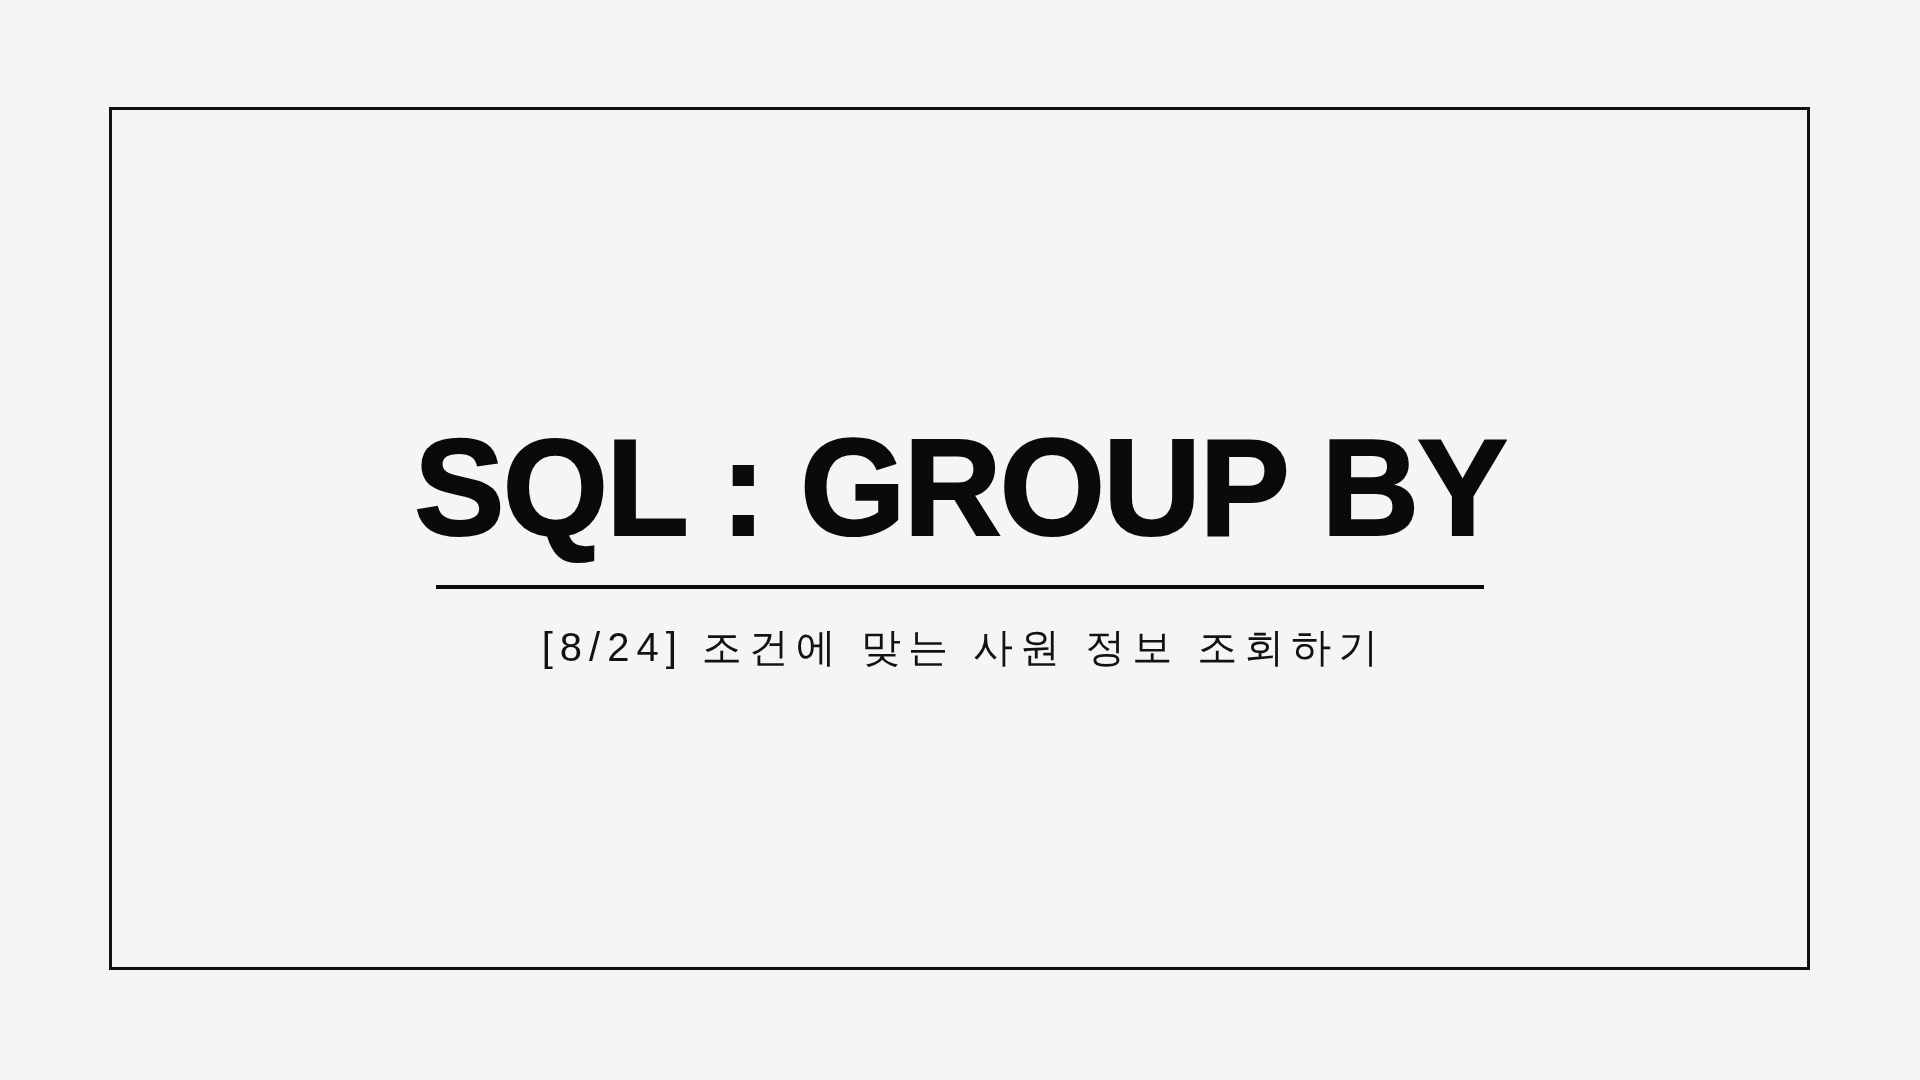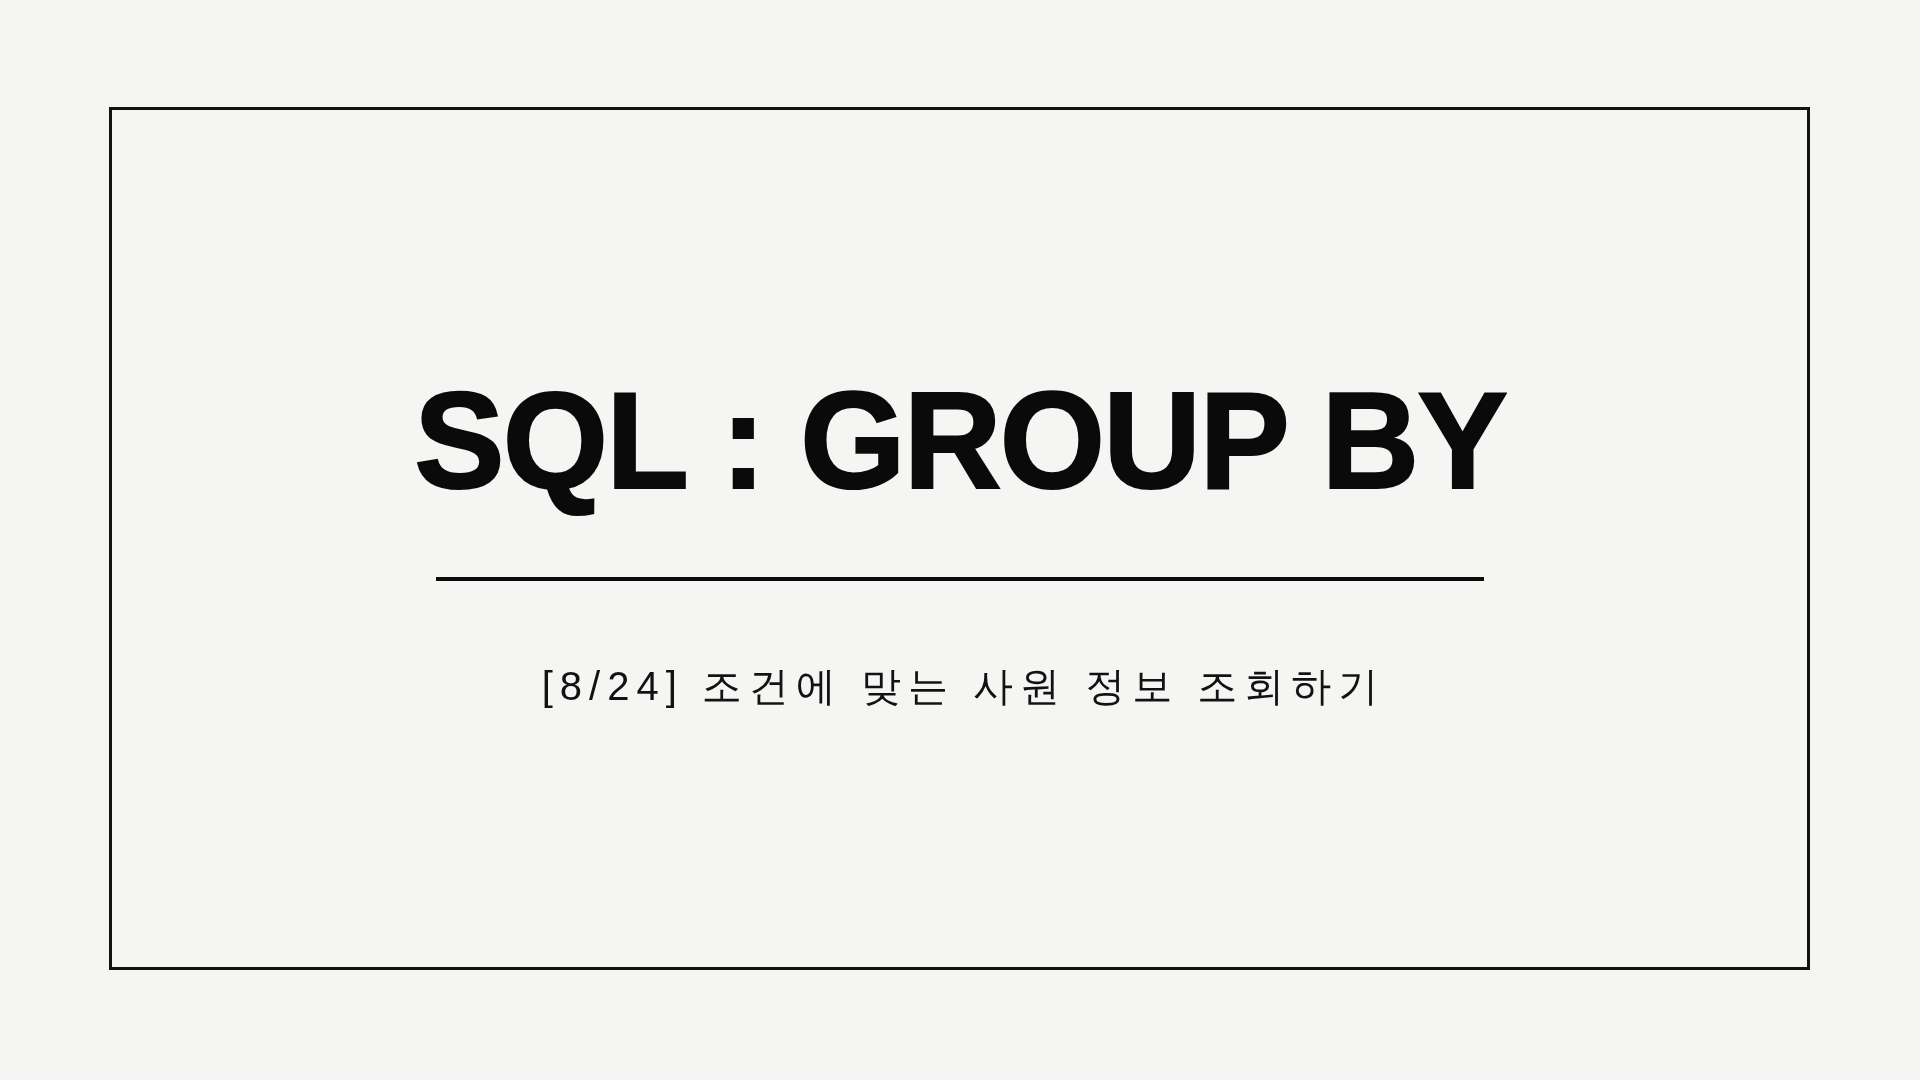--- a/index.html
+++ b/index.html
@@ -38,21 +38,20 @@
     position: absolute;
     left: 0;
     top: 0;
     width: 1920px;
     height: 1080px;
     display: flex;
     flex-direction: column;
     align-items: center;
     justify-content: center;
     pointer-events: none;
-    gap: 39px;
   }
 
   #slide-title {
     font-family: "Liberation Sans", "DejaVu Sans", sans-serif;
     font-weight: 700;
     font-size: 138px;
     line-height: 1.02;
     letter-spacing: -0.012em;
     color: #0a0a0a;
     white-space: nowrap;
@@ -77,21 +76,21 @@
 
   #slide-subtitle {
     font-family: "Liberation Sans", "DejaVu Sans", sans-serif;
     font-weight: 400;
     font-size: 40px;
     line-height: 1.2;
     letter-spacing: 0.175em;
     color: #121212;
     white-space: nowrap;
     text-align: center;
-    margin: 14px;
+    margin: 6px;
     padding: 0;
     text-indent: 0.175em;
     position: relative;
     top: 22px;
   }
 </style>
 </head>
 <body>
 
 <div id="slide-root">

